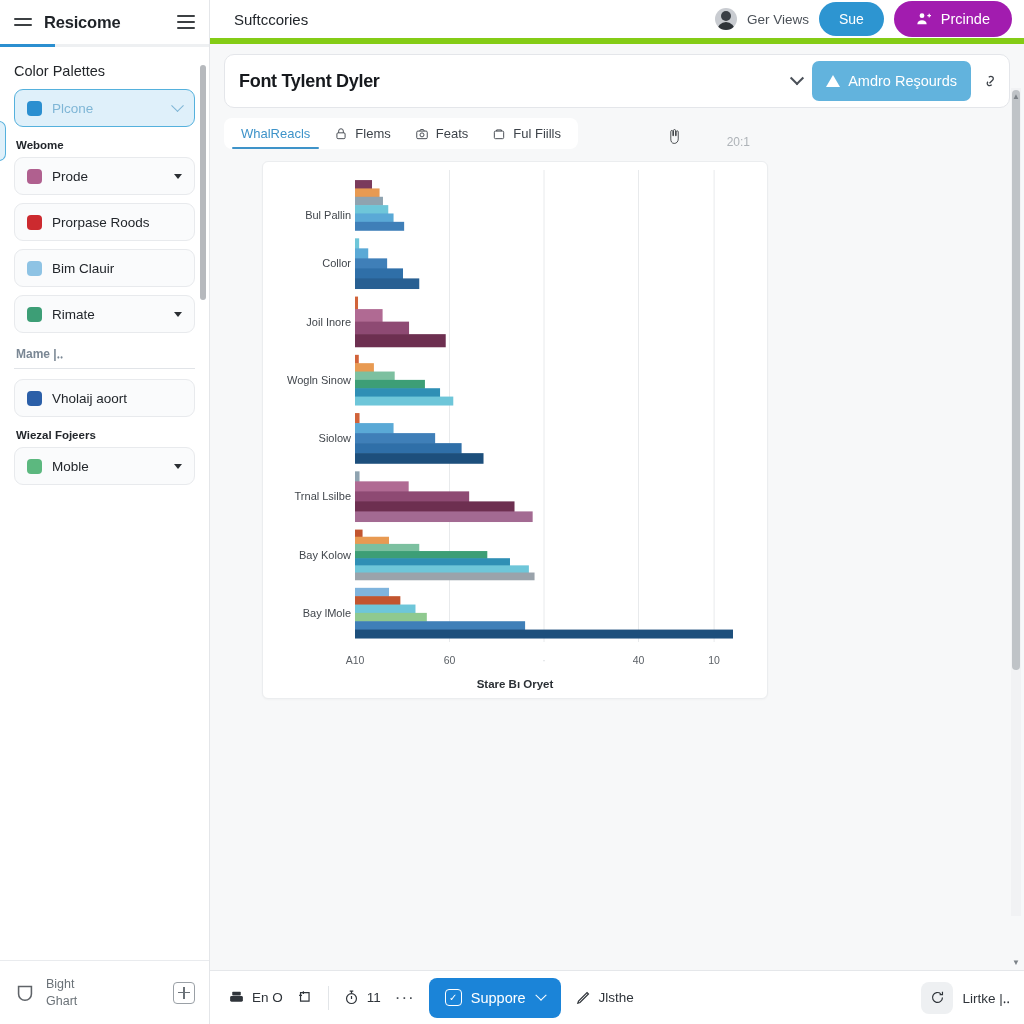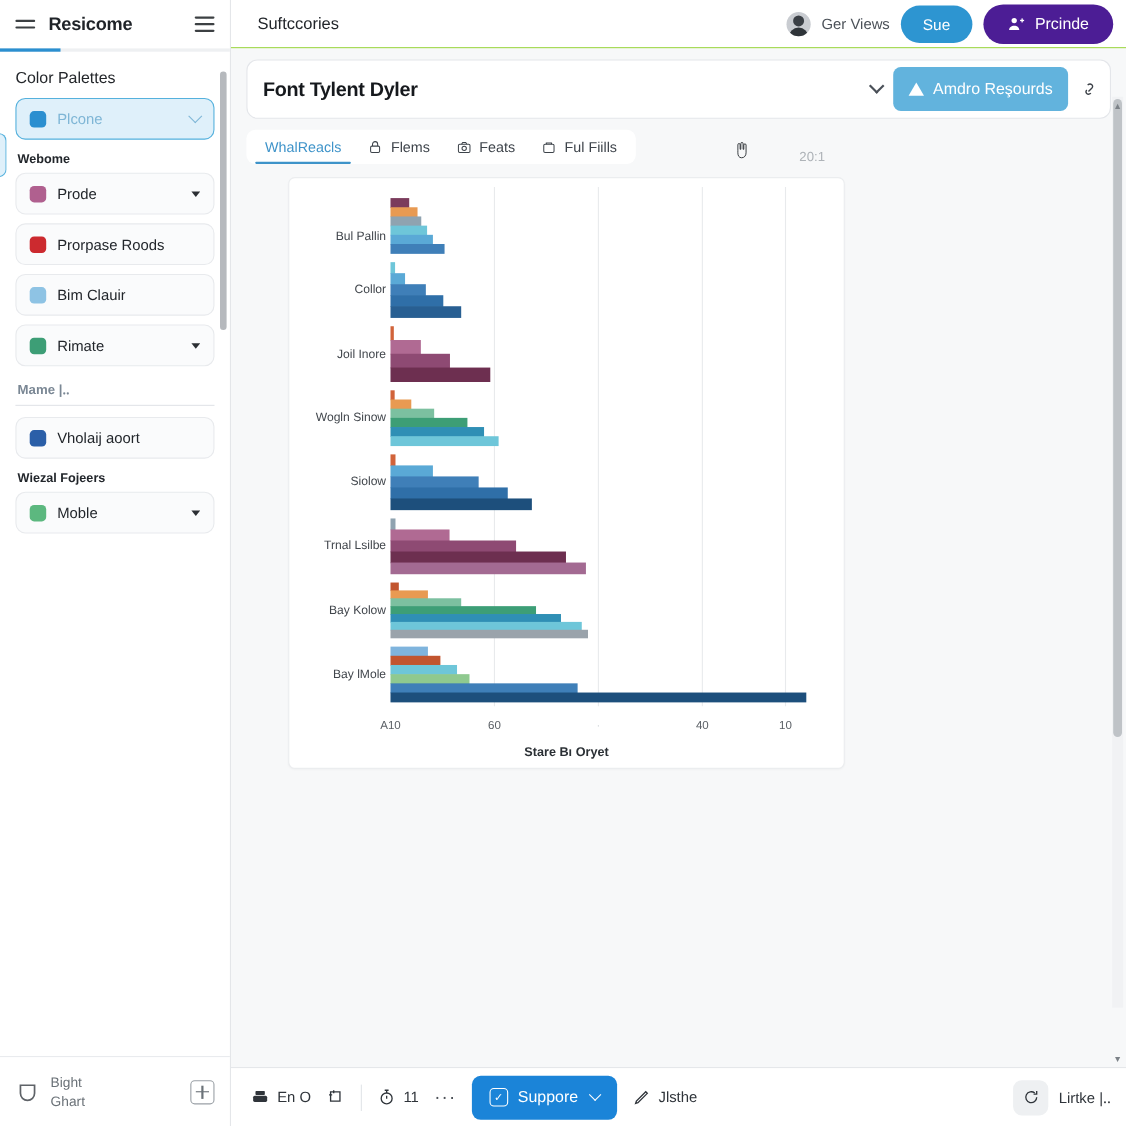--- a/index.html
+++ b/index.html
@@ -100,21 +100,21 @@
   .sb-foot-add:before, .sb-foot-add:after {
     content: ""; position: absolute; background: #6b7278;
   }
   .sb-foot-add:before { left: 4px; right: 4px; top: 9.3px; height: 1.6px; }
   .sb-foot-add:after { top: 4px; bottom: 4px; left: 9.3px; width: 1.6px; }
 
   
   .main { flex: 1; position: relative; display: flex; flex-direction: column; background: #ffffff; }
 
   .topbar {
-    height: 44px; border-bottom: 1px solid #84cc16;
+    height: 44px; border-bottom: 6px solid #84cc16;
     display: flex; align-items: center; padding: 0 12px 0 24px; gap: 12px;
     background: #fff;
   }
   .topbar-title { font-size: 15px; color: #22262b; }
   .topbar-right { margin-left: auto; display: flex; align-items: center; gap: 10px; }
   .avatar-img {
     width: 22px; height: 22px; border-radius: 50%;
     background: #c9ccd1; position: relative; overflow: hidden;
   }
   .avatar-img:before {
@@ -125,21 +125,21 @@
     content:""; position:absolute; left:2px; top:14px; width:18px; height:12px;
     border-radius:9px 9px 0 0; background:#2f3439;
   }
   .topbar-link { font-size: 13.5px; color: #4b5158; cursor: pointer; }
   .btn-round-blue {
     background: #2d95d1; color: #fff; border-radius: 20px;
     height: 34px; padding: 0 20px; display: flex; align-items: center;
     font-size: 14px; cursor: pointer; border: none;
   }
   .btn-round-red {
-    background: #4c1d95; color: #fff; border-radius: 20px;
+    background: #a21caf; color: #fff; border-radius: 20px;
     height: 36px; padding: 0 22px; display: flex; align-items: center; gap: 9px;
     font-size: 14.5px; cursor: pointer; border: none;
   }
   .icon-person { width: 16px; height: 16px; fill: #fff; }
 
   .content { flex: 1; background: #f7f8f9; position: relative; overflow: hidden; }
 
   .cmdbar {
     margin: 10px 14px 0 14px; height: 54px; background: #fff;
     border: 1px solid #e4e6ea; border-radius: 10px;

